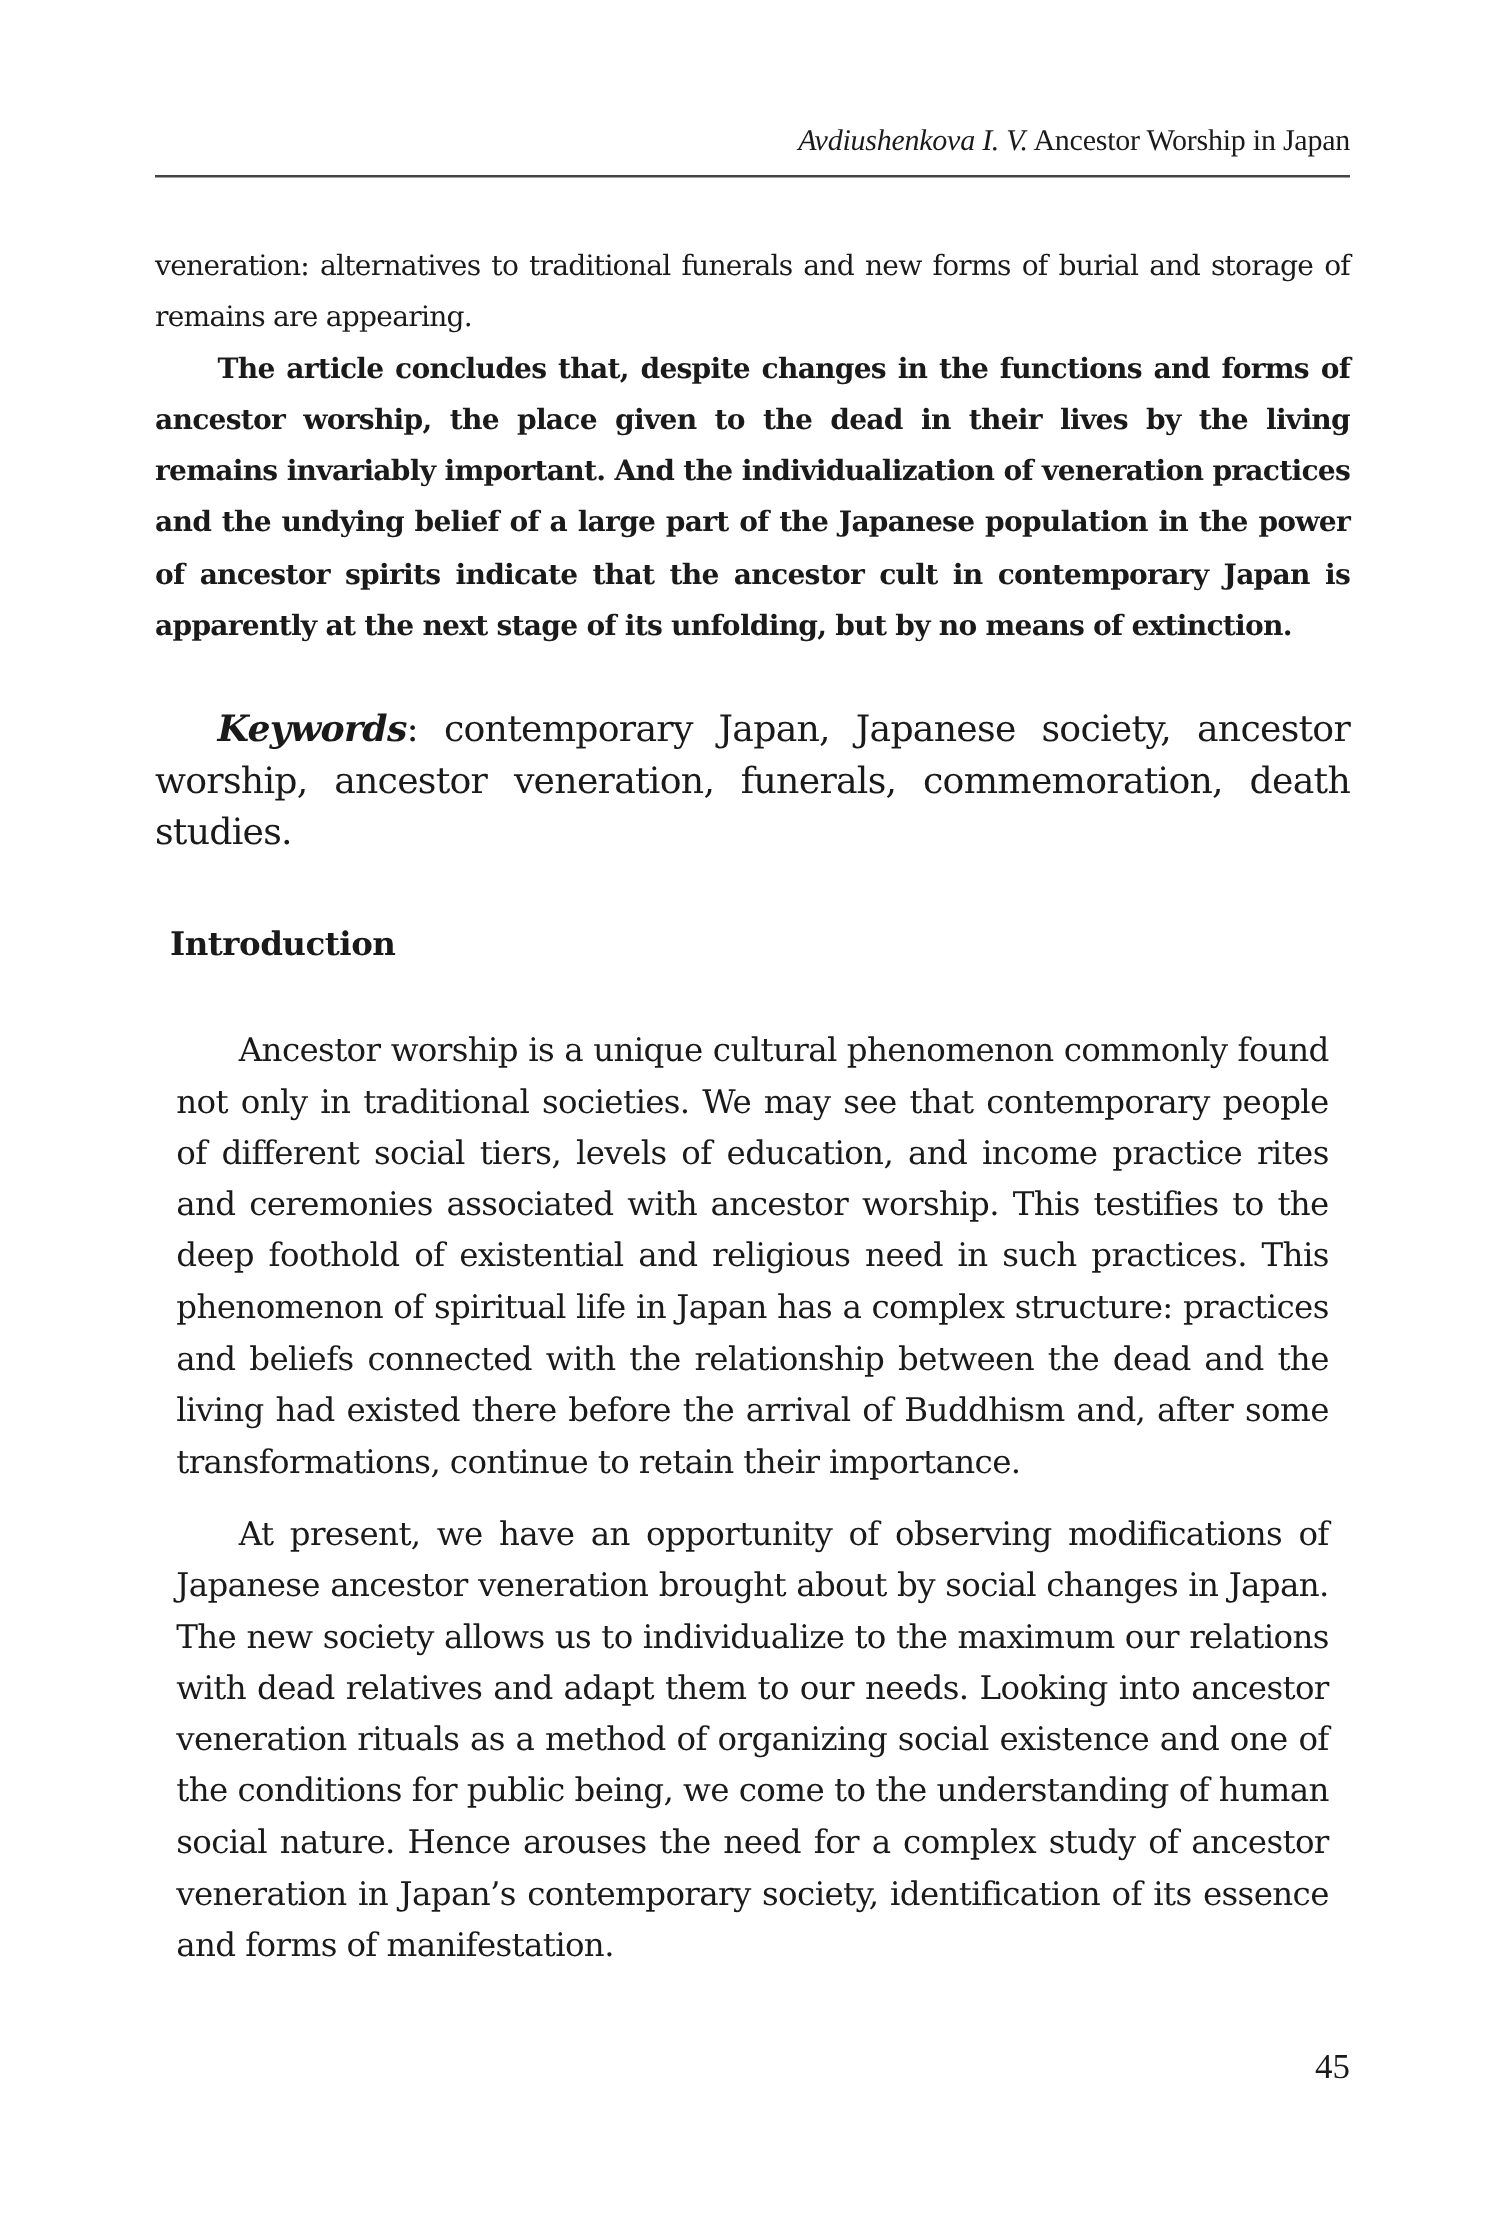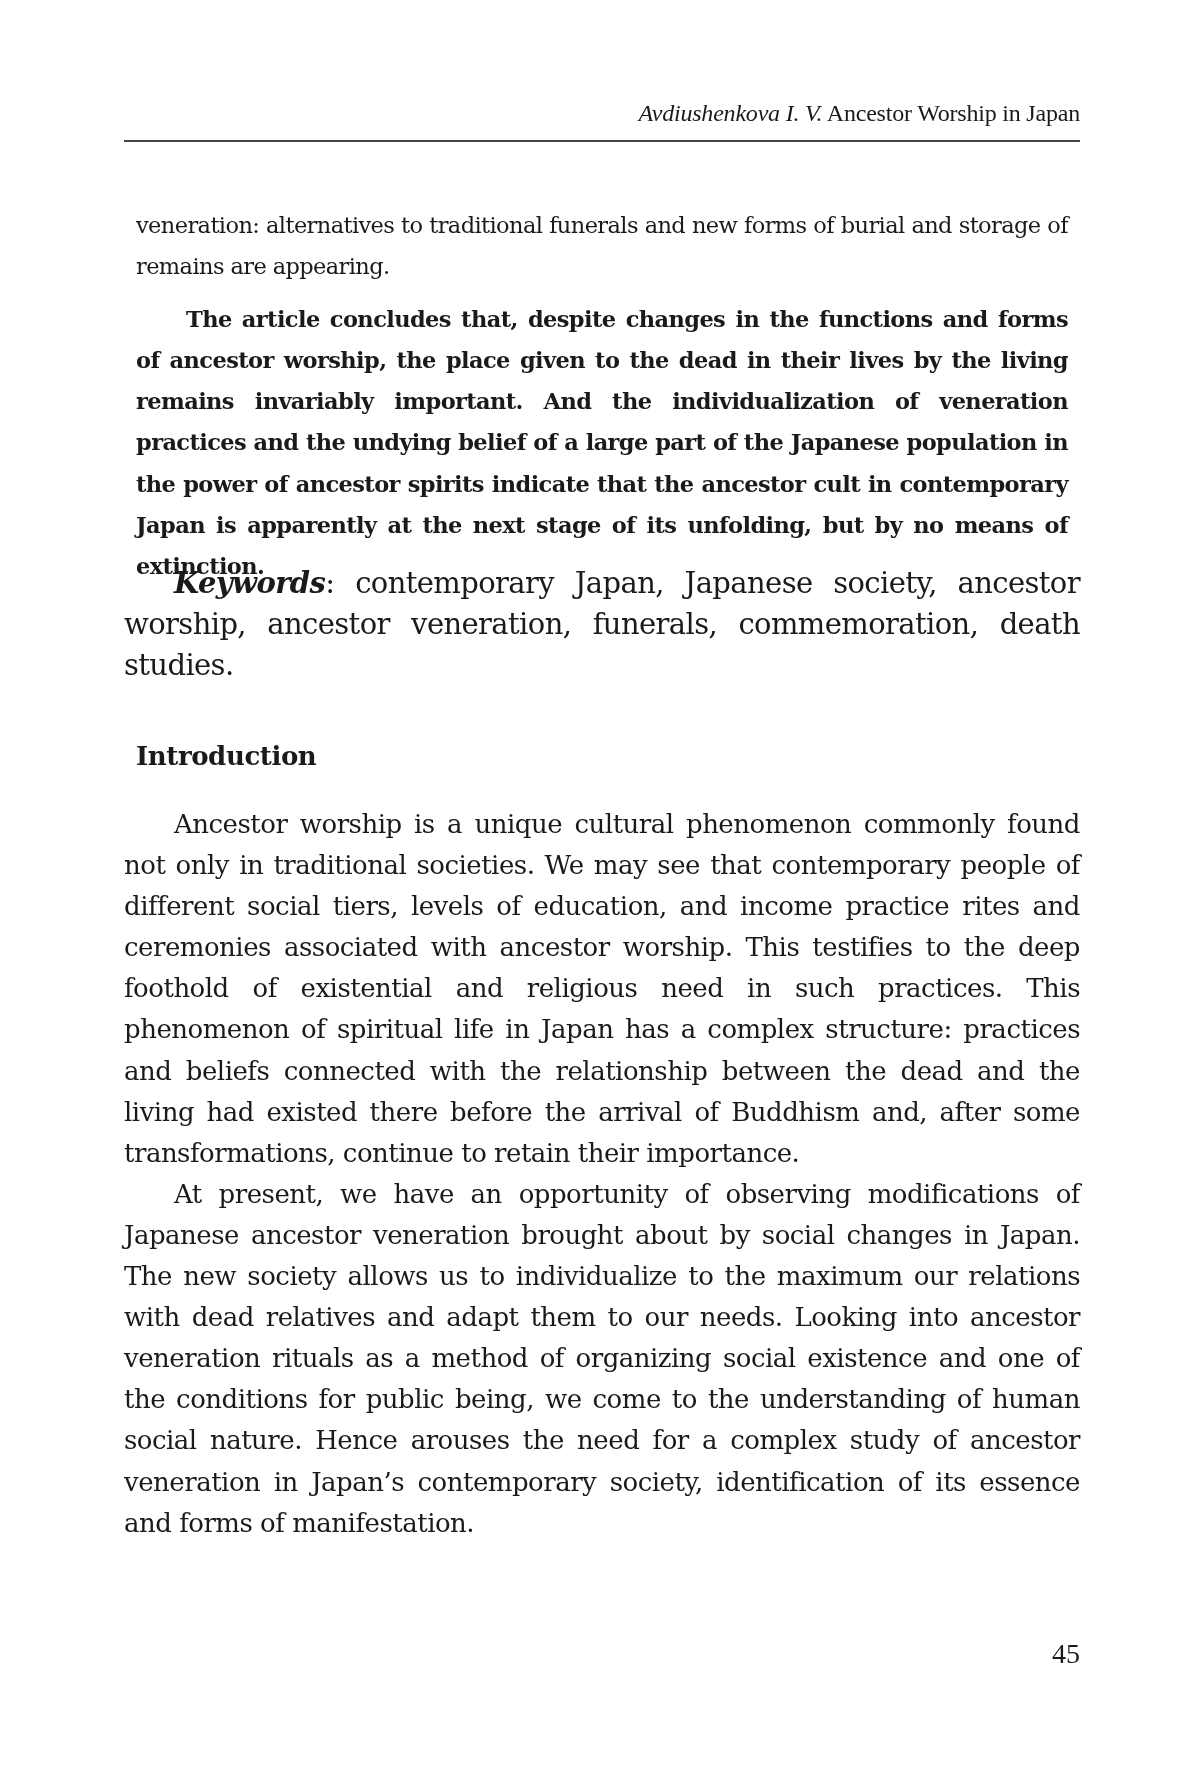--- a/index.html
+++ b/index.html
@@ -48,21 +48,21 @@
       top: 193px;
       left: 0;
       width: 956px;
       font-family: "DejaVu Serif", "Liberation Serif", serif;
       font-size: 22.5px;
       line-height: 41.1px;
       letter-spacing: -0.6px;
       text-align: justify;
     }
     .abstract p {
-      margin: 12px;
+      margin: 0;
     }
     .indent {
       text-indent: 50px;
       font-weight: bold;
     }
     .keywords {
       position: absolute;
       top: 563px;
       left: 0;
       width: 956px;
@@ -96,21 +96,21 @@
       top: 804px;
       left: 0;
       width: 956px;
       font-family: "DejaVu Serif", "Liberation Serif", serif;
       font-size: 26px;
       line-height: 41.1px;
       letter-spacing: -0.5px;
       text-align: justify;
     }
     .body-text p {
-      margin: 0;
+      margin: 17px;
       text-indent: 50px;
     }
     .page-number {
       position: absolute;
       top: 1637px;
       left: 0;
       width: 956px;
       text-align: right;
       font-family: "Liberation Serif", "DejaVu Serif", serif;
       font-size: 28px;

